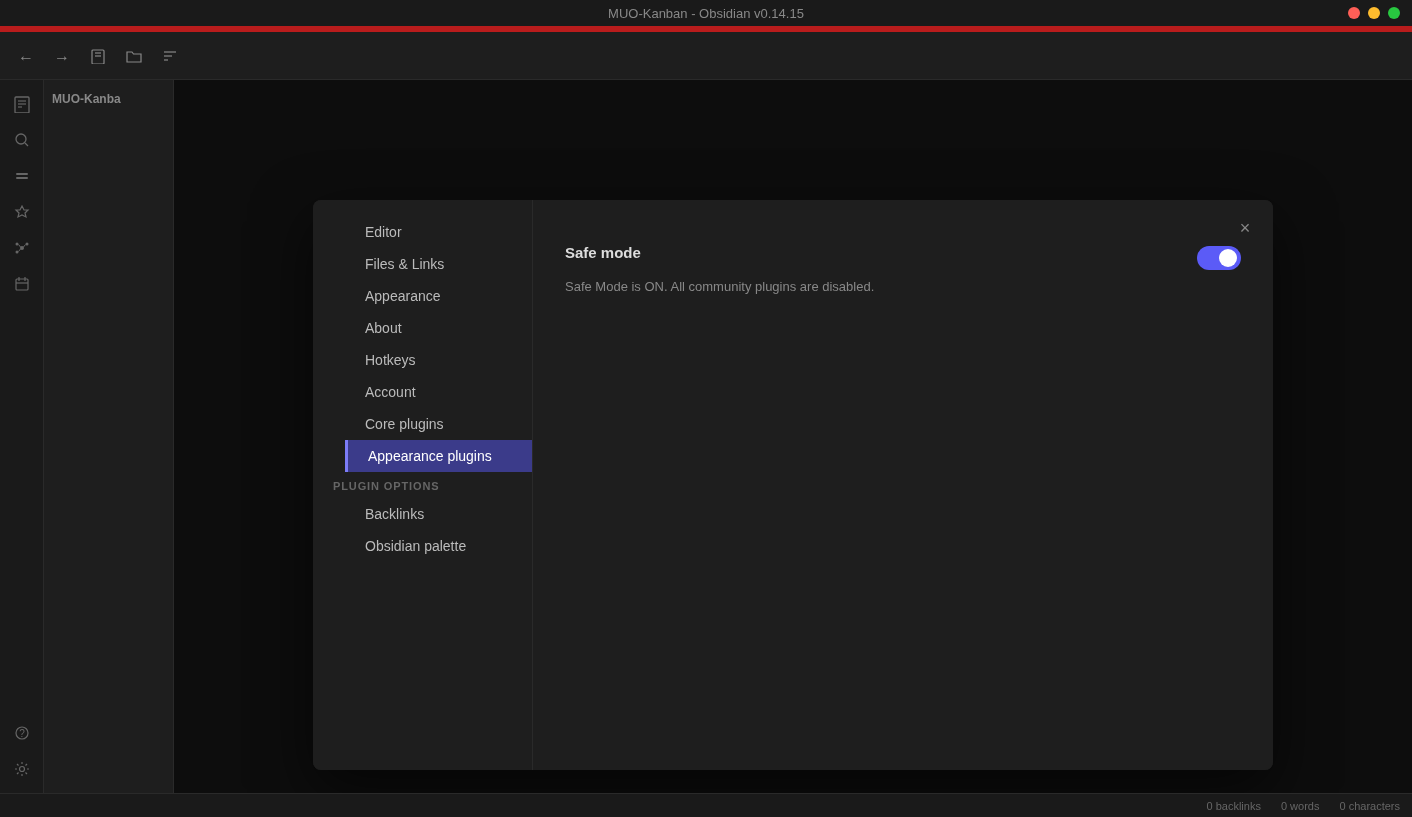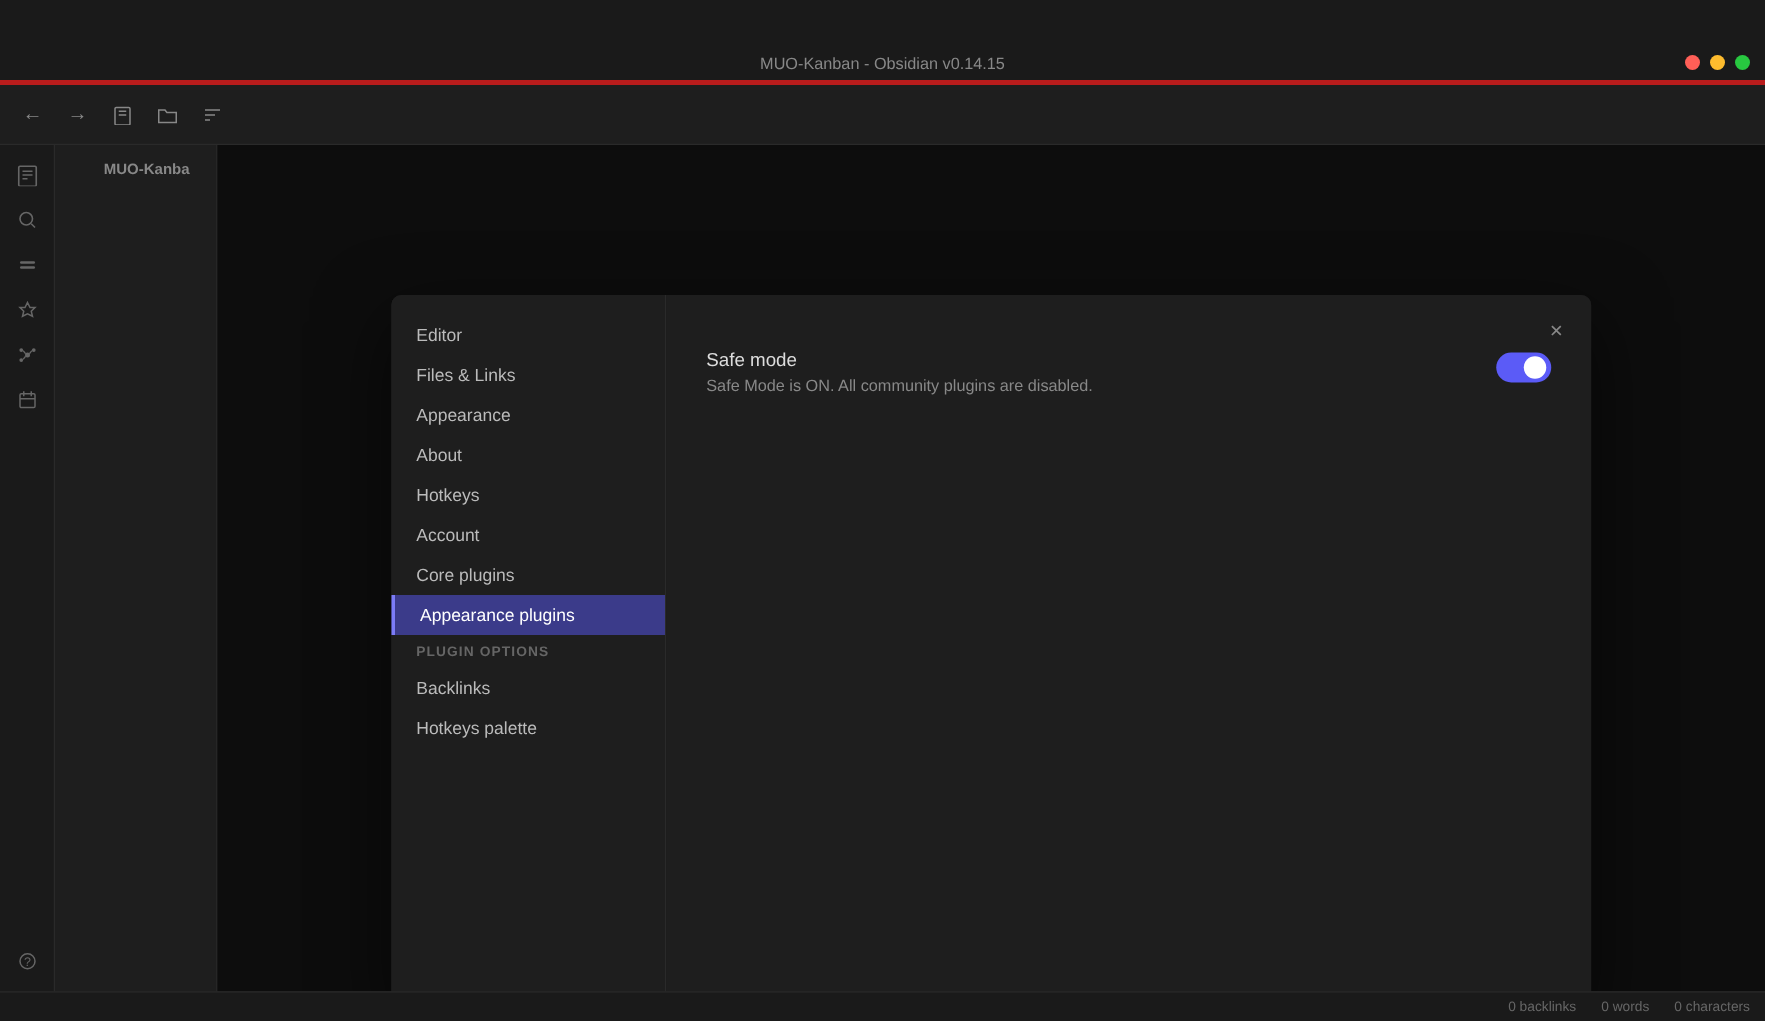--- a/index.html
+++ b/index.html
@@ -15,22 +15,21 @@
     }
 
     
     .title-bar {
       height: 32px;
       background: #1a1a1a;
       display: flex;
       align-items: center;
       justify-content: center;
       position: relative;
-      border-bottom: 4px solid #b91c1c;
-      margin-top: 36px;
+      border-bottom: 6px solid #b91c1c;
     }
     .title-bar-title {
       font-size: 13px;
       color: #888;
     }
     .title-bar-controls {
       position: absolute;
       right: 12px;
       display: flex;
       gap: 8px;
@@ -96,21 +95,20 @@
       width: 130px;
       background: #1e1e1e;
       border-right: 1px solid #2a2a2a;
       padding: 8px;
     }
     .file-tree-title {
       font-size: 12px;
       color: #888;
       padding: 4px 0;
       font-weight: 600;
-      margin-left: 31px;
     }
 
     
     .content-area {
       flex: 1;
       background: #1a1a1a;
       position: relative;
     }
 
     
@@ -169,20 +167,21 @@
     }
 
     .nav-item {
       padding: 8px 20px;
       font-size: 14px;
       color: #bbb;
       cursor: pointer;
       border-radius: 0;
       display: flex;
       align-items: center;
+      margin-left: 32px;
     }
     .nav-item.active {
       background: #3b3b8a;
       color: #fff;
       border-left: 3px solid #7c7cf7;
     }
 
     
     .settings-content {
       flex: 1;
@@ -195,22 +194,22 @@
     .setting-row {
       display: flex;
       align-items: flex-start;
       justify-content: space-between;
       padding: 16px 0;
     }
     .setting-info {}
     .setting-name {
       font-size: 15px;
       color: #ddd;
-      font-weight: 400;
-      margin-bottom: 4px;
+      font-weight: 700;
+      margin-bottom: 18px;
     }
     .setting-desc {
       font-size: 13px;
       color: #888;
     }
 
     
     .toggle-switch {
       position: relative;
       width: 44px;
@@ -395,21 +394,21 @@
           <div class="nav-item active">
             <span>Appearance plugins</span>
           </div>
 
           <div class="nav-section-label" style="margin-top:0;">PLUGIN OPTIONS</div>
 
           <div class="nav-item">
             <span>Backlinks</span>
           </div>
           <div class="nav-item">
-            <span>Hotkeys palette</span>
+            <span>Obsidian palette</span>
           </div>
 
         </div>
 
         <div class="settings-content">
           <div class="setting-row">
             <div class="setting-info">
               <div class="setting-name">Safe mode</div>
               <div class="setting-desc">Safe Mode is ON. All community plugins are disabled.</div>
             </div>

